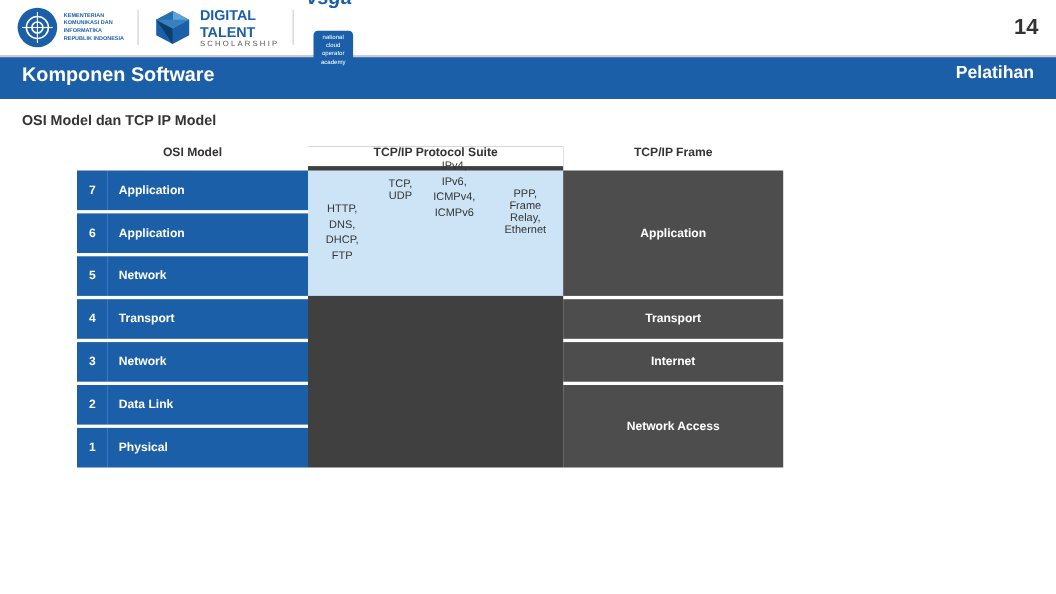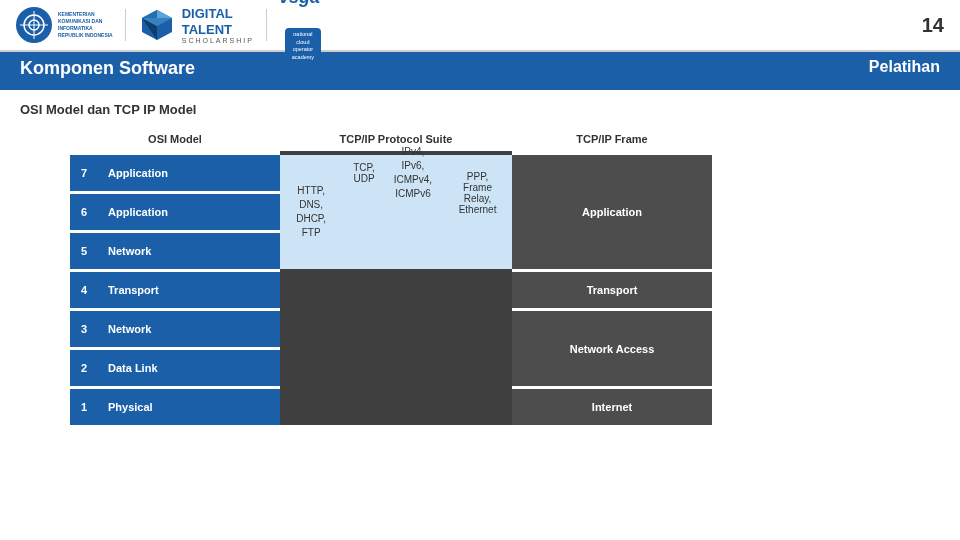--- a/index.html
+++ b/index.html
@@ -301,20 +301,20 @@
     </div>
 
     <div style="width:200px;">
       <div class="col-header" style="text-align:center;">TCP/IP Frame</div>
       <div style="display:flex;flex-direction:column;gap:3px;">
 
         <div style="height:114px;display:flex;align-items:center;justify-content:center;font-size:11px;font-weight:bold;color:#fff;background:#4d4d4d;text-align:center;">Application</div>
 
         <div style="height:36px;display:flex;align-items:center;justify-content:center;font-size:11px;font-weight:bold;color:#fff;background:#4d4d4d;text-align:center;">Transport</div>
 
+        <div style="height:36px;display:flex;align-items:center;justify-content:center;font-size:11px;font-weight:bold;color:#fff;background:#4d4d4d;text-align:center;">Internet</div>
+
         <div style="height:75px;display:flex;align-items:center;justify-content:center;font-size:11px;font-weight:bold;color:#fff;background:#4d4d4d;text-align:center;">Network Access</div>
-
-        <div style="height:36px;display:flex;align-items:center;justify-content:center;font-size:11px;font-weight:bold;color:#fff;background:#4d4d4d;text-align:center;">Internet</div>
       </div>
     </div>
 
   </div>
 </div>
 
 </body></html>

